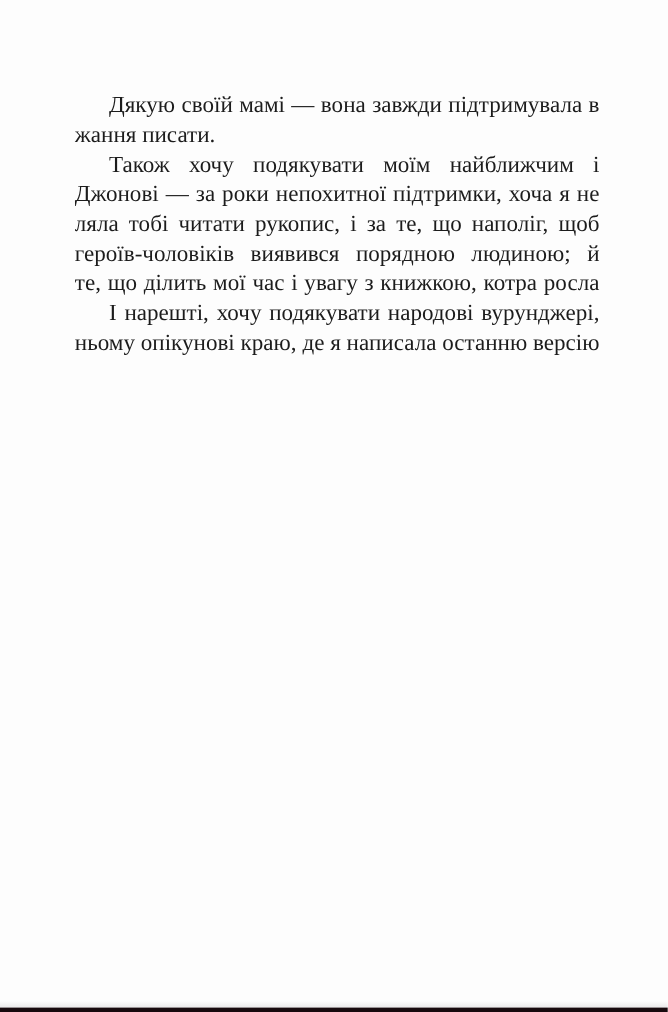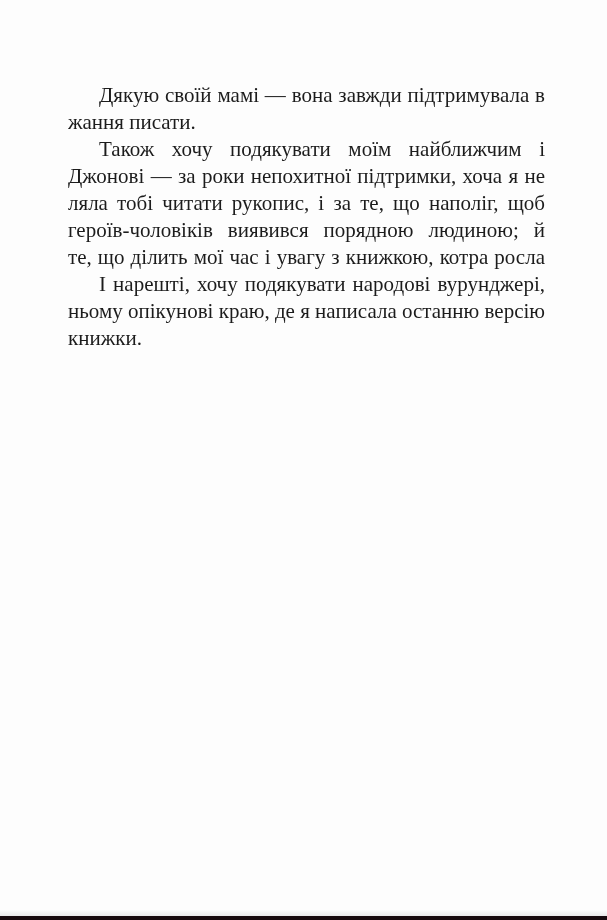--- a/index.html
+++ b/index.html
@@ -75,18 +75,17 @@
       <div class="paragraph">
         <span class="text-line first-line">Також хочу подякувати моїм найближчим і найдорожчим:</span>
         <span class="text-line">Джонові — за роки непохитної підтримки, хоча я не дозво-</span>
         <span class="text-line">ляла тобі читати рукопис, і за те, що наполіг, щоб хоч один із</span>
         <span class="text-line">героїв-чоловіків виявився порядною людиною; й Еріці — за</span>
         <span class="text-line">те, що ділить мої час і увагу з книжкою, котра росла разом</span>
       </div>
       <div class="paragraph">
         <span class="text-line first-line">І нарешті, хочу подякувати народові вурунджері, дав-</span>
         <span class="text-line">ньому опікунові краю, де я написала останню версію цієї</span>
-        <span class="text-line last-line">книжки.</span>
       </div>
     </div>
   <div class="page-bottom-shadow"></div>
   <div class="page-bottom-edge" id="bottom-edge" style="background: rgb(23, 9, 13);"></div>
 </div>
 
 </body></html>

